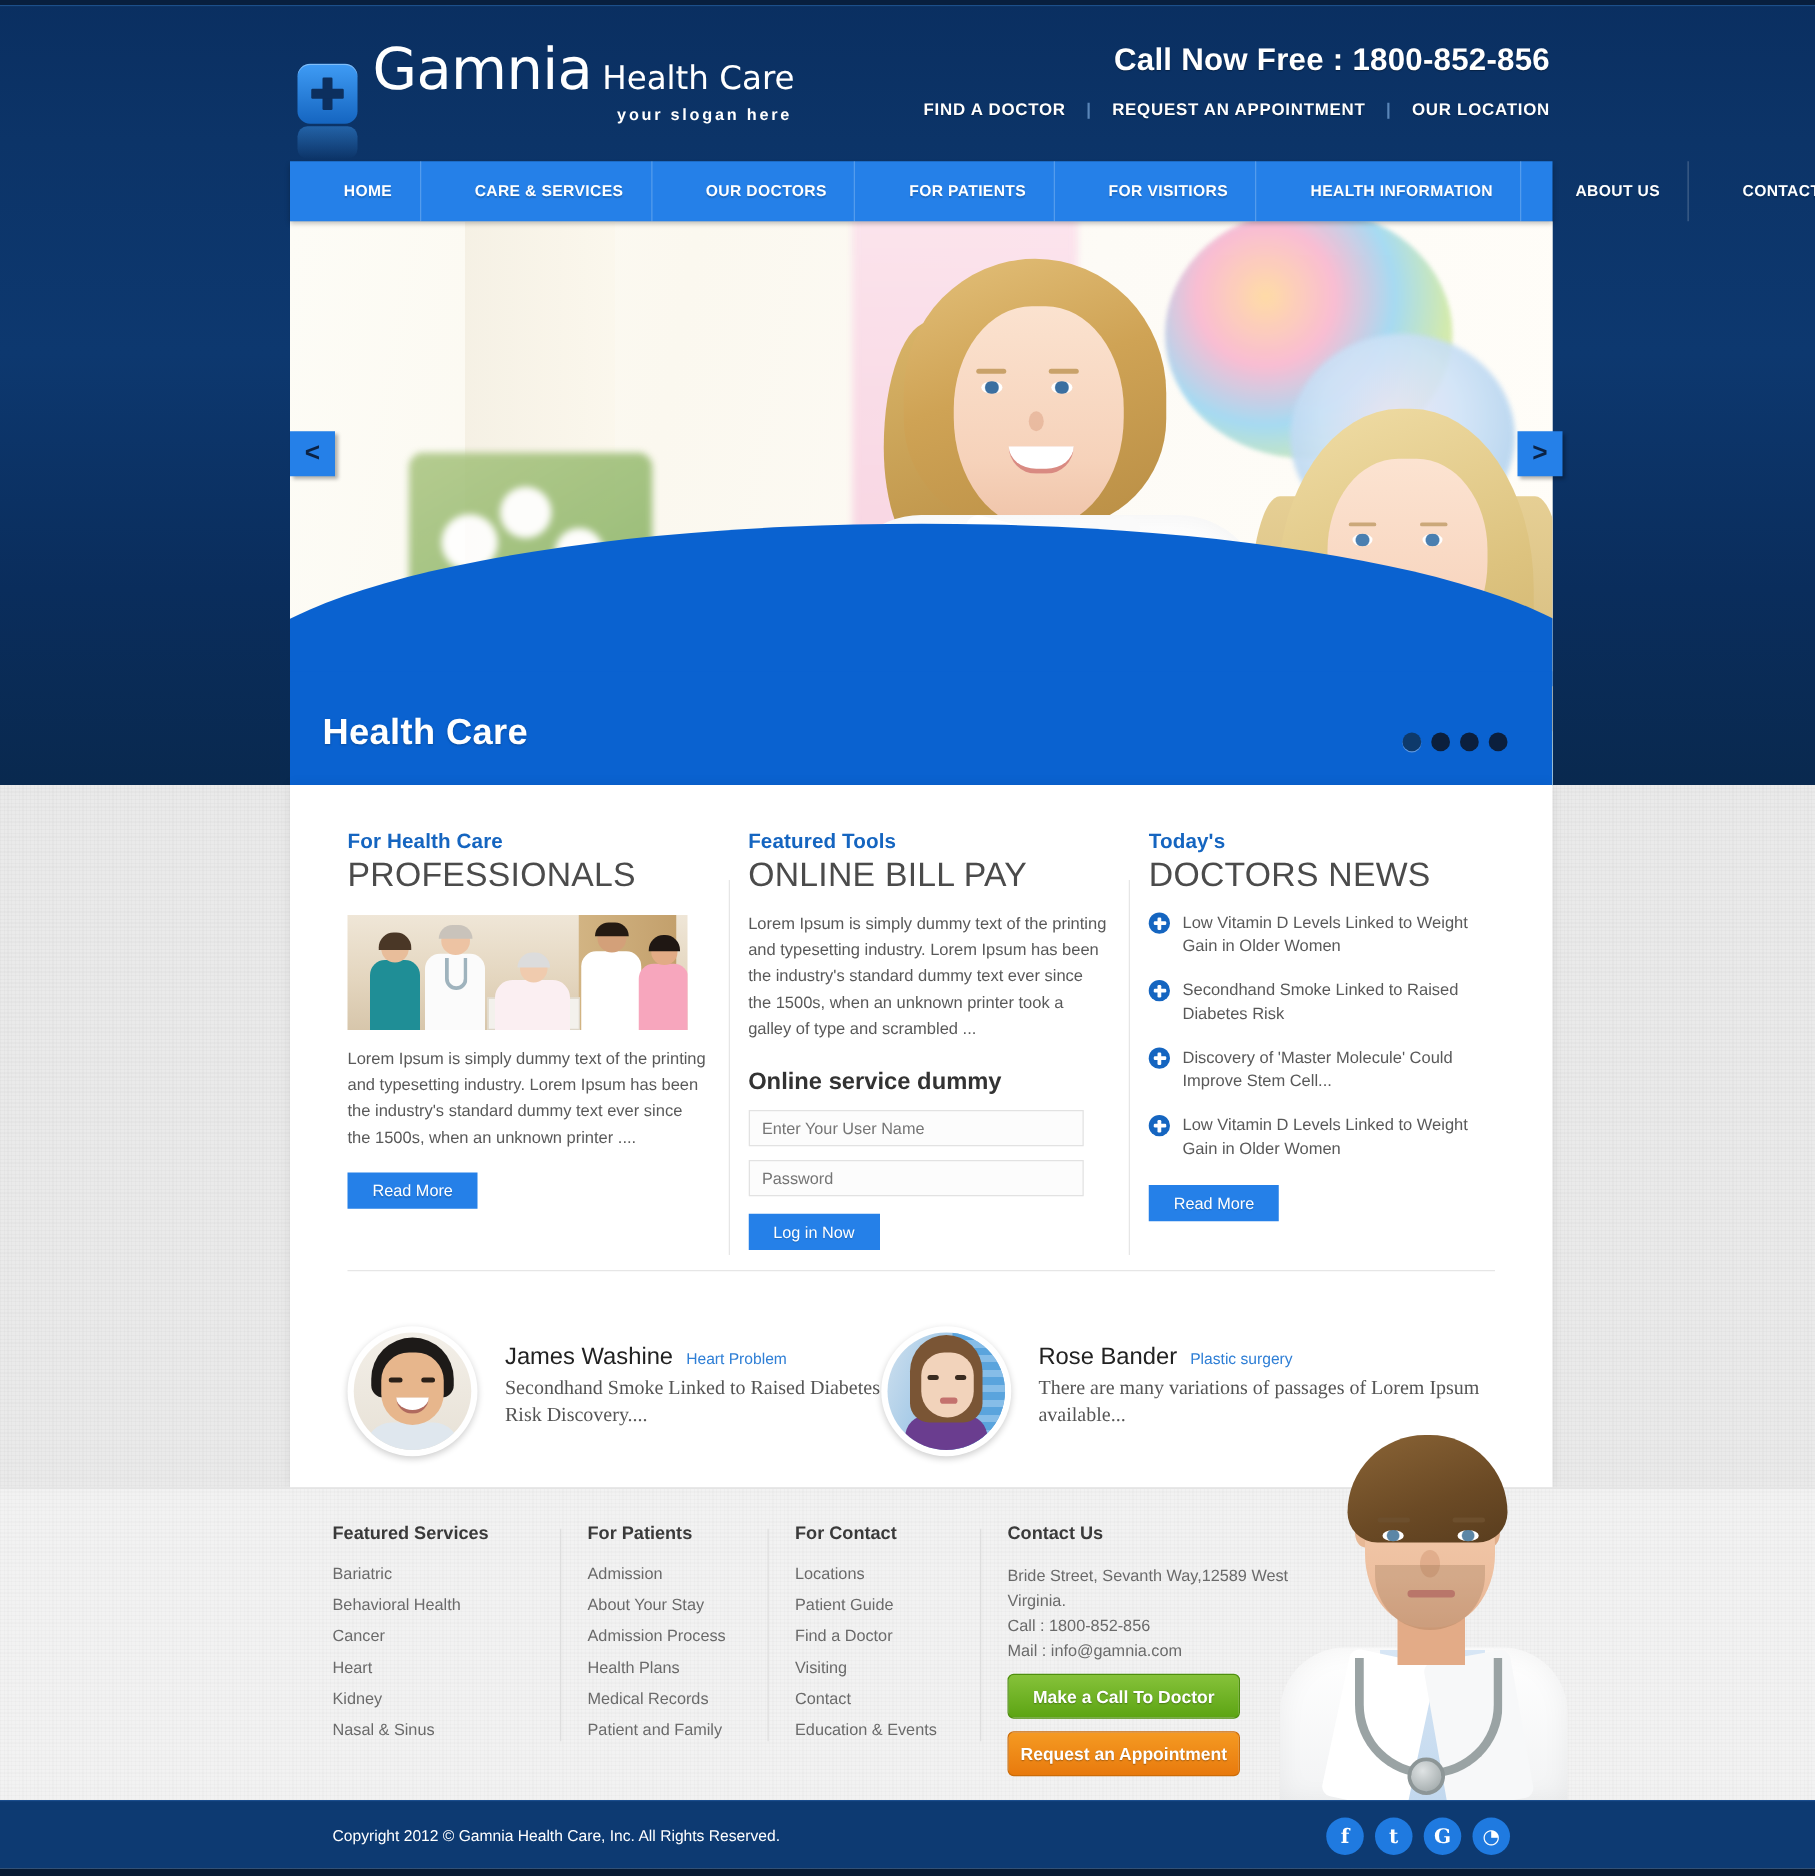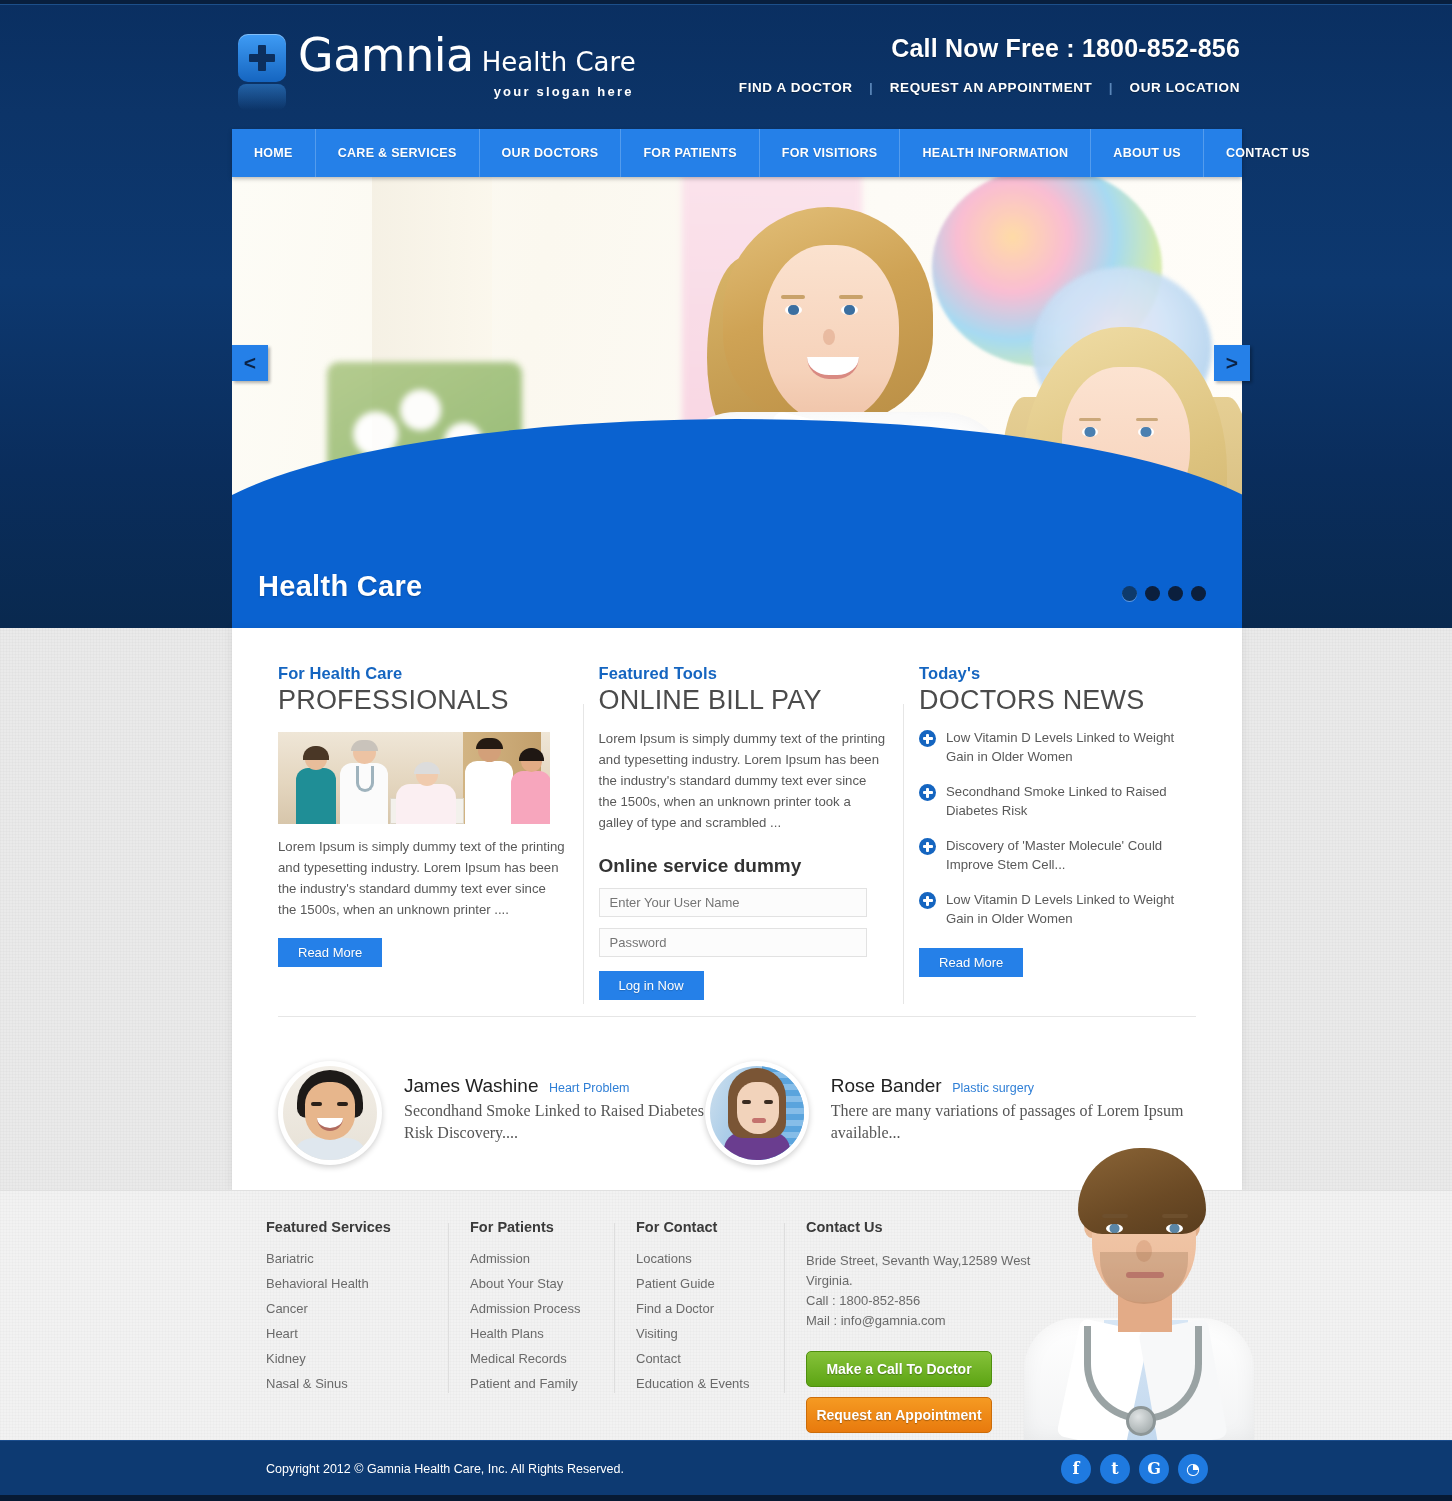--- a/index.html
+++ b/index.html
@@ -27,21 +27,21 @@
     z-index: 1;
   }
   .header-topline {
     position: absolute; left: 0; top: 0; width: 100%; height: 5px;
     background: #081f3e;
     border-bottom: 1px solid #1c4f8a;
   }
   .header-inner {
     position: absolute; left: 232px; top: 0; width: 1010px; height: 628px;
   }
-  .brand { position: absolute; left: 6px; top: 28px; display: flex; align-items: flex-start; }
+  .brand { position: absolute; left: 6px; top: 28px; display: flex; align-items: flex-end; }
   .brand-mark {
     width: 48px; height: 48px; border-radius: 10px;
     background: linear-gradient(180deg, #3f9cf5 0%, #1565c0 100%);
     box-shadow: 0 1px 0 rgba(255,255,255,.35) inset;
     position: relative; margin-top: 6px;
   }
   .brand-mark::before, .brand-mark::after {
     content: ""; position: absolute; background: #0c2f5e; border-radius: 1px;
   }
   .brand-mark::before { left: 20px; top: 11px; width: 8px; height: 26px; }
@@ -79,20 +79,21 @@
     position: absolute; left: 232px; top: 129px; width: 1010px; height: 48px;
     background: #2580e8; display: flex; z-index: 3;
     box-shadow: 0 2px 4px rgba(0,0,0,.25);
   }
   .nav-item {
     color: #fff; font-size: 12.5px; font-weight: bold; letter-spacing: .3px;
     display: flex; align-items: center; justify-content: center;
     padding: 0 22px; height: 100%; cursor: pointer; white-space: nowrap;
     border-right: 1px solid rgba(255,255,255,.22);
     text-shadow: 0 1px 1px rgba(0,0,0,.18);
+    margin-left: 21px;
   }
   .nav-item:last-child { border-right: none; }
 
   
   .slider {
     position: absolute; left: 232px; top: 177px; width: 1010px; height: 452px;
     overflow: hidden; z-index: 2; background: #ffffff;
   }
   .slide-photo { position: absolute; inset: 0; background: #fbfbf8; }
   
@@ -321,21 +322,21 @@
   .fhead { font-size: 14.5px; font-weight: bold; color: #3a3a3a; margin-bottom: 16px; }
   .flist { list-style: none; }
   .flist li { font-size: 13px; color: #6a6a6a; margin-bottom: 10px; cursor: pointer; }
   .fcontact { font-size: 13px; color: #6a6a6a; line-height: 20px; }
   .btn-green, .btn-orange {
     display: block; width: 186px; text-align: center; color: #ffffff;
     font-size: 14px; font-weight: bold; padding: 9px 0; border-radius: 5px;
     cursor: pointer; text-shadow: 0 1px 1px rgba(0,0,0,.3); border: none;
     font-family: "Liberation Sans", sans-serif;
   }
-  .btn-green { margin-top: 20px; background: linear-gradient(180deg,#86c23a 0%, #5ca413 100%); border:1px solid #4e8f0e; }
+  .btn-green { margin-top: 8px; background: linear-gradient(180deg,#86c23a 0%, #5ca413 100%); border:1px solid #4e8f0e; }
   .btn-orange { margin-top: 10px; background: linear-gradient(180deg,#f59a22 0%, #e87a0d 100%); border:1px solid #cc6c08; }
 
   
   .doctor { position: absolute; left: 1018px; top: 1148px; width: 240px; height: 292px; z-index: 5; }
   .dr-hair { position:absolute; left:60px; top:0px; width:128px; height:86px;
     border-radius: 62px 62px 24px 24px; background: linear-gradient(160deg,#8a6436 0%, #6b4a25 60%, #593d1e 100%); }
   .dr-ear-l{position:absolute;left:66px;top:66px;width:16px;height:24px;border-radius:50%;background:#e7b895;}
   .dr-ear-r{position:absolute;left:166px;top:66px;width:16px;height:24px;border-radius:50%;background:#e0ad89;}
   .dr-face { position:absolute; left:74px; top:26px; width:104px; height:128px;
     border-radius: 48% 48% 46% 46%; background: linear-gradient(180deg,#f3cdae 0%, #eec0a0 68%, #e5b291 100%); }

